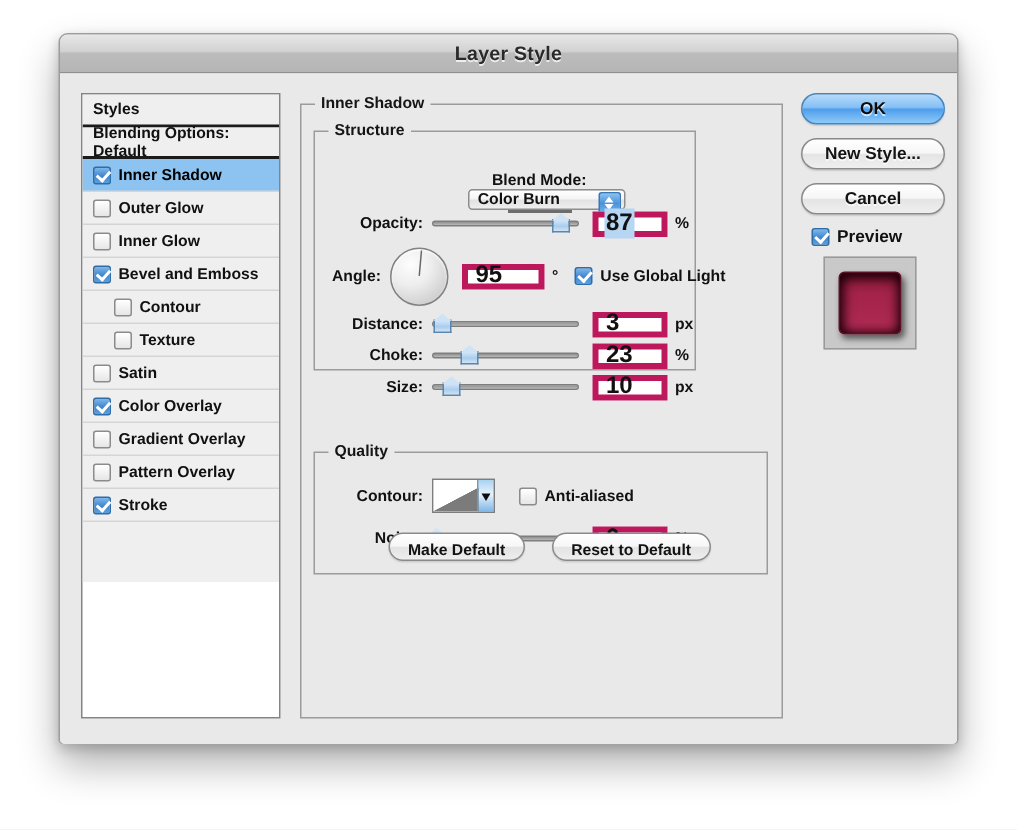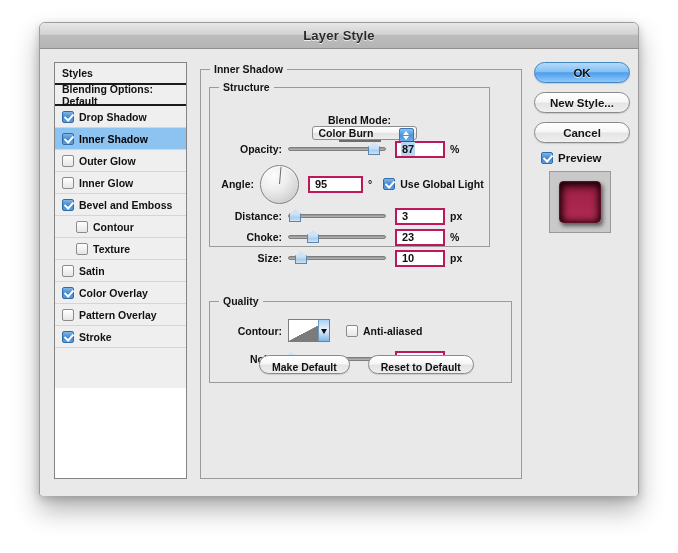--- a/index.html
+++ b/index.html
@@ -223,21 +223,21 @@
     top: -7px;
     left: 9px;
     background: #e9e9e9;
     padding: 0 4px;
     font-size: 10.5px;
     font-weight: bold;
     color: #151515;
     white-space: nowrap;
   }
   .outer-group { left: 0; top: 7px; width: 322px; height: 410px; }
-  .inner-group { left: 8px; top: 17px; width: 281px; height: 160px; }
+  .inner-group { left: 8px; top: 17px; width: 255px; height: 160px; }
   .quality-group { left: 8px; top: 190px; width: 303px; height: 82px; margin-top: 41px; }
 
   
   .frow {
     position: absolute;
     display: flex;
     align-items: center;
     height: 18px;
   }
   .flabel {
@@ -305,27 +305,27 @@
     height: 18px;
     background: #000000;
     border: 1px solid #6d6d6d;
     box-sizing: border-box;
     margin-left: 9px;
   }
 
   
   .ninput {
     height: 17px;
-    border: 2px solid #be185d;
+    border: 4px solid #be185d;
     background: #ffffff;
     box-sizing: border-box;
     display: flex;
     align-items: center;
     padding-left: 5px;
-    font-size: 11px;
+    font-size: 16px;
     font-weight: bold;
     color: #111;
   }
   .ninput.w50 { width: 50px; }
   .ninput.w55 { width: 55px; }
   .ninput.sel { background: #ffffff; }
   .ninput.sel .val {
     background: #b6d6f2;
     padding: 1px 1px;
     margin-left: -1px;
@@ -465,24 +465,20 @@
   <div class="dialog-body">
 
     <div class="styles-panel">
       <div class="styles-header">
         <span>Styles</span>
       </div>
       <div class="blending-row">
         <span>Blending Options: Default</span>
       </div>
 
-      <div class="style-row">
-        <span class="cb on"></span>
-        <span class="label">Drop Shadow</span>
-      </div>
       <div class="style-row selected">
         <span class="cb on"></span>
         <span class="label">Inner Shadow</span>
       </div>
       <div class="style-row">
         <span class="cb"></span>
         <span class="label">Outer Glow</span>
       </div>
       <div class="style-row">
         <span class="cb"></span>
@@ -500,20 +496,24 @@
         <span class="cb"></span>
         <span class="label">Texture</span>
       </div>
       <div class="style-row">
         <span class="cb"></span>
         <span class="label">Satin</span>
       </div>
       <div class="style-row">
         <span class="cb on"></span>
         <span class="label">Color Overlay</span>
+      </div>
+      <div class="style-row">
+        <span class="cb"></span>
+        <span class="label">Gradient Overlay</span>
       </div>
       <div class="style-row">
         <span class="cb"></span>
         <span class="label">Pattern Overlay</span>
       </div>
       <div class="style-row">
         <span class="cb on"></span>
         <span class="label">Stroke</span>
       </div>
       <div class="styles-filler"></div>

